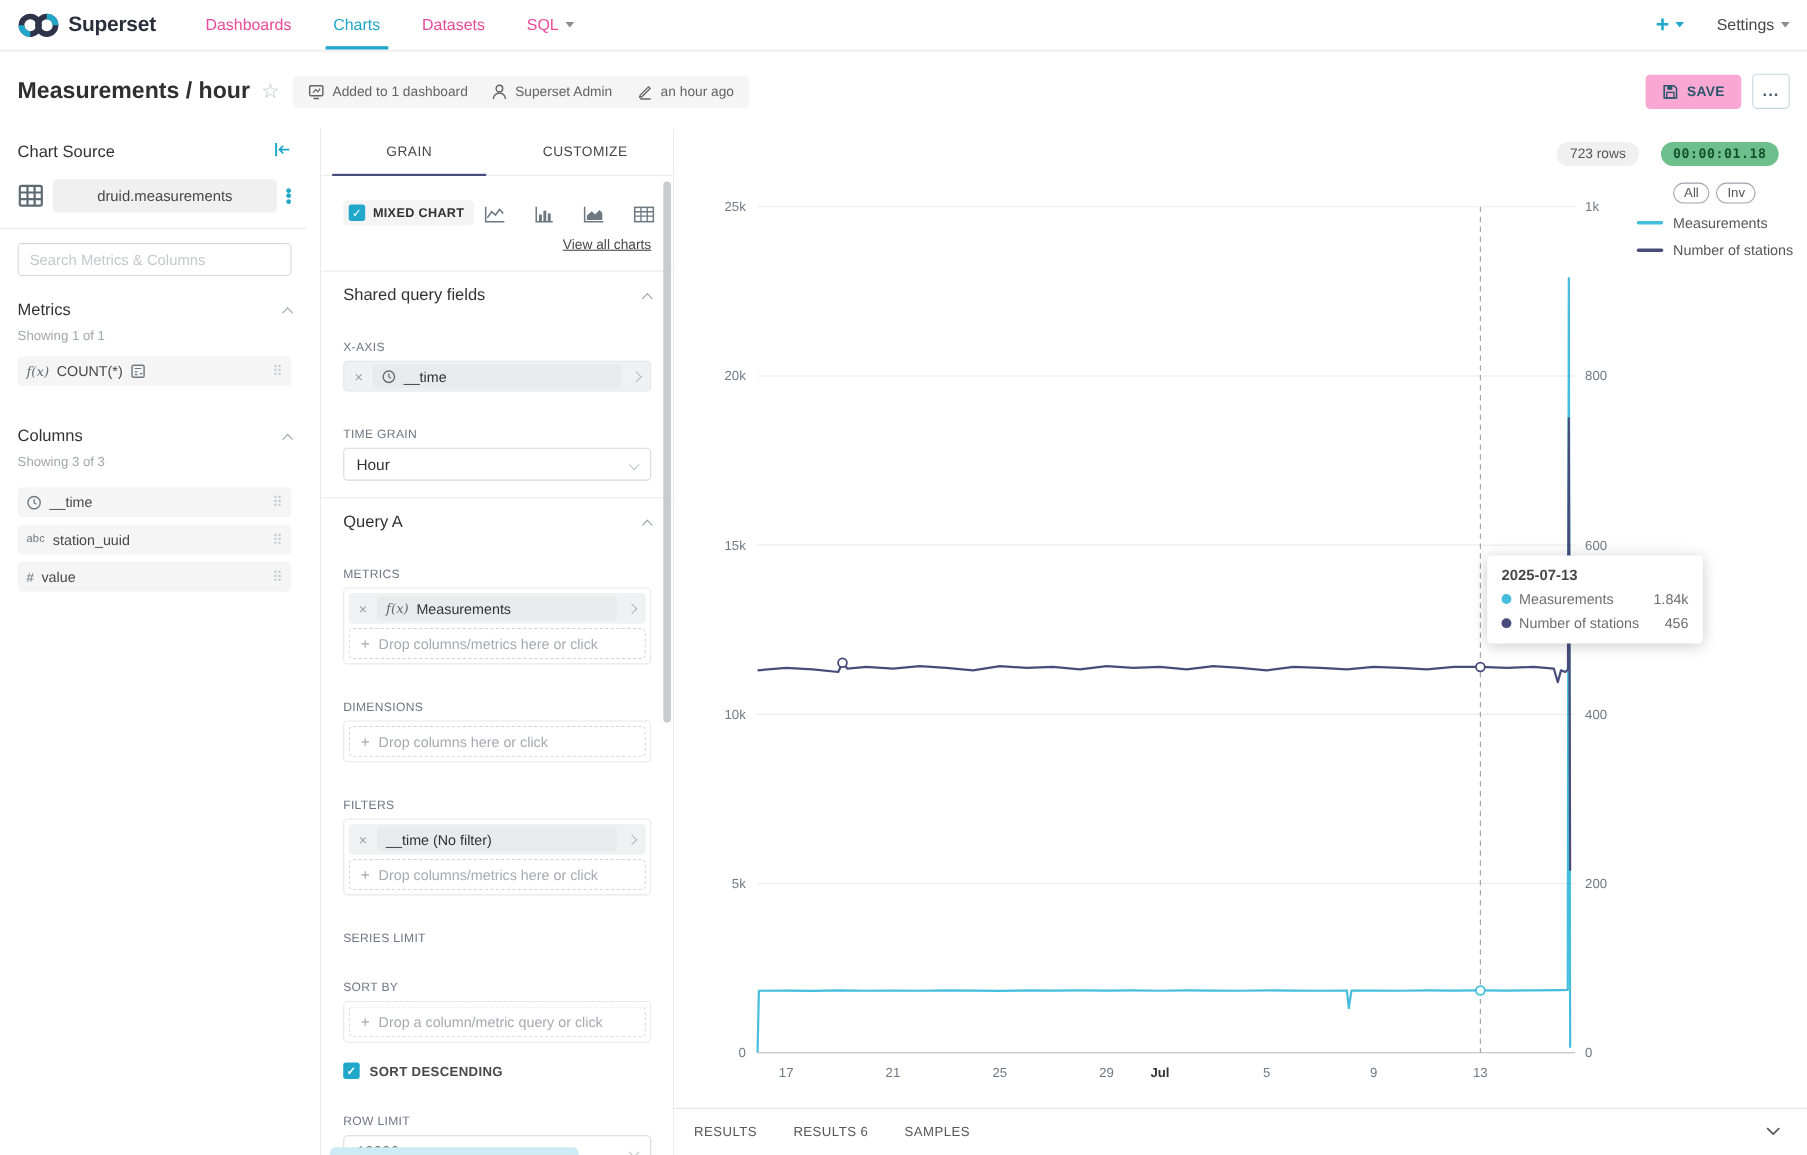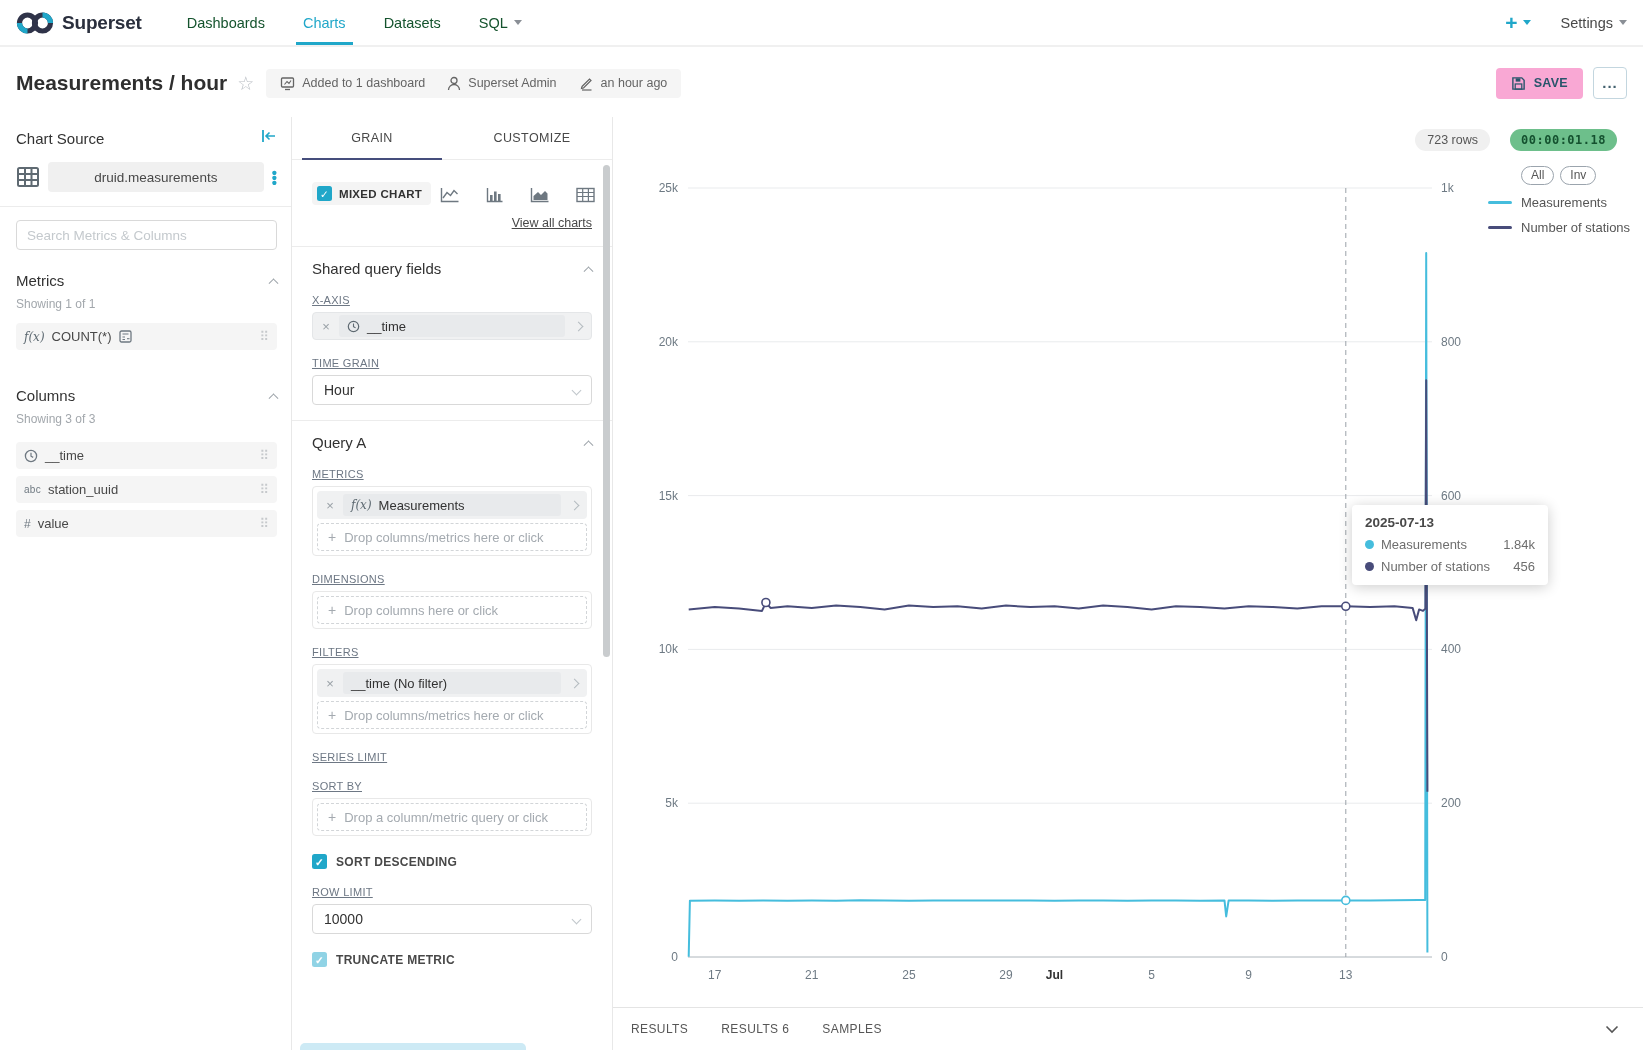--- a/index.html
+++ b/index.html
@@ -5,42 +5,42 @@
   * { margin:0; padding:0; box-sizing:border-box; }
   html,body { background:#fff; }
   body { font-family:"Liberation Sans", sans-serif; color:#323232; }
   #app { position:relative; width:1643px; height:1050px; overflow:hidden; background:#fff; }
 
   
   .navbar { position:absolute; left:0; top:0; right:0; height:47px; border-bottom:2px solid #f0f0f0; display:flex; align-items:stretch; padding:0 16px; background:#fff; z-index:30;}
   .brand { display:flex; align-items:center; gap:8px; margin-right:26px; }
   .brand-name { font-size:19px; font-weight:bold; color:#2a2f3d; letter-spacing:-0.2px;}
   .nav-items { display:flex; align-items:stretch; }
-  .nav-item { position:relative; display:flex; align-items:center; padding:0 19px; font-size:14.5px; color:#14532d; cursor:pointer; gap:6px;}
+  .nav-item { position:relative; display:flex; align-items:center; padding:0 19px; font-size:14.5px; color:#ec4899; cursor:pointer; gap:6px;}
   .nav-item.active { color:#20a7c9; }
   .nav-item.active::after { content:""; position:absolute; left:12px; right:12px; bottom:0; height:3px; background:#20a7c9; }
   .nav-right { margin-left:auto; display:flex; align-items:center; gap:30px; }
   .plus-btn { color:#20a7c9; font-size:21px; font-weight:bold; display:flex; align-items:center; gap:5px; cursor:pointer;}
   .settings-btn { font-size:14.5px; color:#484848; display:flex; align-items:center; gap:6px; cursor:pointer;}
   .caret { width:0; height:0; border-left:4px solid transparent; border-right:4px solid transparent; border-top:5px solid #8a8f96; display:inline-block; }
   .caret.teal { border-top-color:#20a7c9; }
 
   
   .page-header { position:absolute; left:0; top:49px; right:0; height:68px; display:flex; align-items:center; padding:0 16px; background:#fff; z-index:25;}
   .page-title { font-size:21px; font-weight:bold; color:#2f2f2f; }
   .star { color:#b9bec4; font-size:19px; margin:0 12px 0 10px; cursor:pointer; }
   .meta-strip { display:flex; align-items:center; background:#f5f5f5; border-radius:4px; padding:7px 14px; gap:22px; }
   .meta-item { display:flex; align-items:center; gap:7px; font-size:12.5px; color:#646464; }
   .meta-item svg { display:block; }
   .header-actions { margin-left:auto; display:flex; align-items:center; gap:10px; }
   .save-btn { display:flex; align-items:center; gap:8px; background:#f9a8d4; color:#29556b; font-size:12.5px; font-weight:bold; letter-spacing:.3px; border:none; border-radius:4px; padding:8px 15px; cursor:pointer; }
   .more-btn { width:34px; height:32px; border:1px solid #c3d6df; border-radius:4px; background:#fff; color:#42606e; font-size:15px; font-weight:bold; letter-spacing:1px; cursor:pointer; line-height:10px;}
 
   
-  .src-panel { position:absolute; left:0; top:117px; width:292px; bottom:0; border-right:1px solid #e8e8e8; padding:12px 14px 0 16px; background:#fff;}
+  .src-panel { position:absolute; left:0; top:117px; width:292px; bottom:0; border-right:1px solid #e8e8e8; padding:12px 26px 0 16px; background:#fff;}
   .src-head { display:flex; align-items:center; justify-content:space-between; }
   .src-title { font-size:15px; color:#323232; }
   .collapse-ic { color:#20a7c9; cursor:pointer; }
   .dataset-row { margin-top:15px; display:flex; align-items:center; gap:8px; }
   .dataset-pill { flex:1; background:#f0f0f0; border-radius:4px; height:30px; display:flex; align-items:center; justify-content:center; font-size:13.5px; color:#484848; cursor:pointer;}
   .kebab { color:#20a7c9; font-size:15px; font-weight:bold; line-height:5px; cursor:pointer; letter-spacing:0;}
   .src-hr { border:none; border-top:1px solid #ececec; margin:14px -14px 0 -16px; }
   .search-box { margin-top:13px; height:30px; border:1px solid #d9d9d9; border-radius:4px; width:100%; padding:0 10px; font-size:13.5px; color:#484848; font-family:"Liberation Sans",sans-serif;}
   .search-box::placeholder { color:#c4c9cd; }
   .sec-head { margin-top:22px; display:flex; align-items:center; justify-content:space-between; font-size:15px; color:#323232;}
@@ -67,21 +67,21 @@
   .viz-pill-label { font-size:11.5px; font-weight:bold; color:#323232; letter-spacing:.3px; white-space:nowrap;}
   .checkbox { width:15px; height:15px; border-radius:2.5px; background:#20a7c9; color:#fff; font-size:10.5px; display:flex; align-items:center; justify-content:center; flex:none;}
   .checkbox.light { background:#90d3e5; }
   .viz-icons { display:flex; align-items:flex-end; gap:26px; color:#6e7881; }
   .viz-icons svg { display:block; cursor:pointer;}
   .viz-4k { font-size:13.5px; color:#6e7881; cursor:pointer; }
   .view-all-row { margin-top:8px; text-align:right; }
   .view-all { font-size:12.5px; color:#484848; text-decoration:underline; cursor:pointer;}
   .ctrl-hr { border:none; border-top:1px solid #ececec; margin:15px -20px 0 -20px; }
   .qsec-head { margin-top:13px; display:flex; align-items:center; justify-content:space-between; font-size:15px; color:#323232; }
-  .ctl-label { margin-top:17px; font-size:11px; color:#6d7784; letter-spacing:.3px;text-decoration:underline; }
+  .ctl-label { margin-top:33px; font-size:11px; color:#6d7784; letter-spacing:.3px; }
   .ctl-pill { margin-top:6px; background:#f0f1f2; border:1px solid #e4e6e8; border-radius:4px; height:28px; display:flex; align-items:center; cursor:pointer;}
   .pill-x { width:26px; text-align:center; color:#99a0a6; font-size:13px; flex:none; cursor:pointer;}
   .pill-chip { flex:1; height:22px; background:#e8eaec; border-radius:3px; display:flex; align-items:center; gap:7px; padding:0 8px; font-size:13px; color:#323232; overflow:hidden; white-space:nowrap;}
   .pill-caret { width:26px; display:flex; justify-content:center; flex:none;}
   .pill-caret .chv { border-color:#b4bbc0; }
   .ctl-frame { margin-top:6px; border:1px solid #e8e8e8; border-radius:4px; padding:4px; }
   .ctl-frame .ctl-pill { margin-top:0; border:none; }
   .drop-zone { border:1px dashed #d2d5d8; border-radius:4px; height:28px; display:flex; align-items:center; gap:8px; padding:0 10px; font-size:13px; color:#a4aab0; cursor:pointer; background:#fff;}
   .ctl-frame .ctl-pill + .drop-zone { margin-top:4px; }
   .plus-ic { font-size:14px; color:#a4aab0; }

